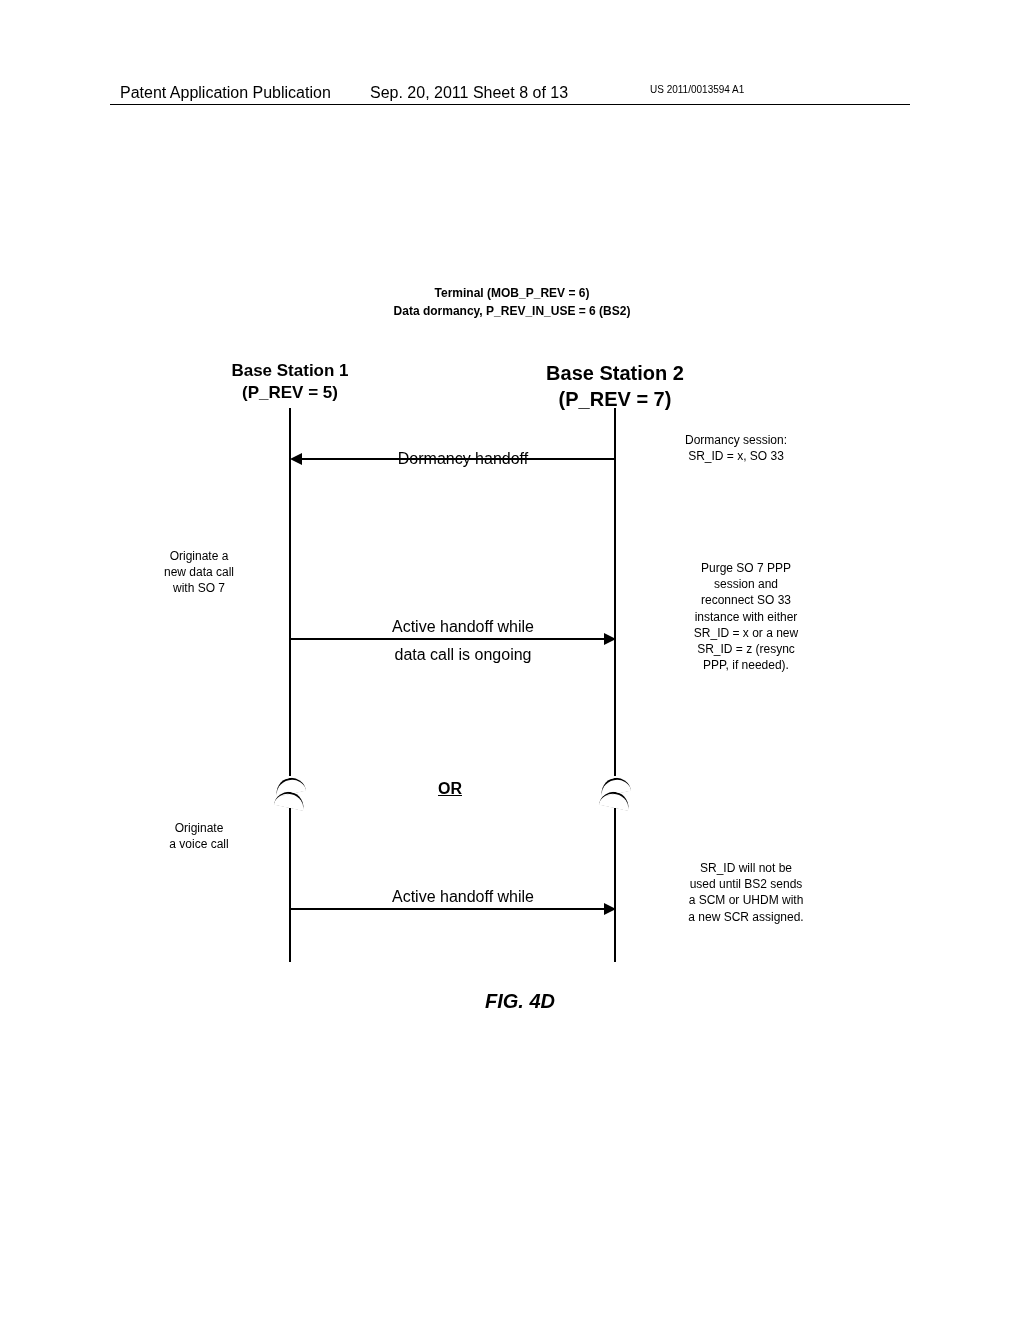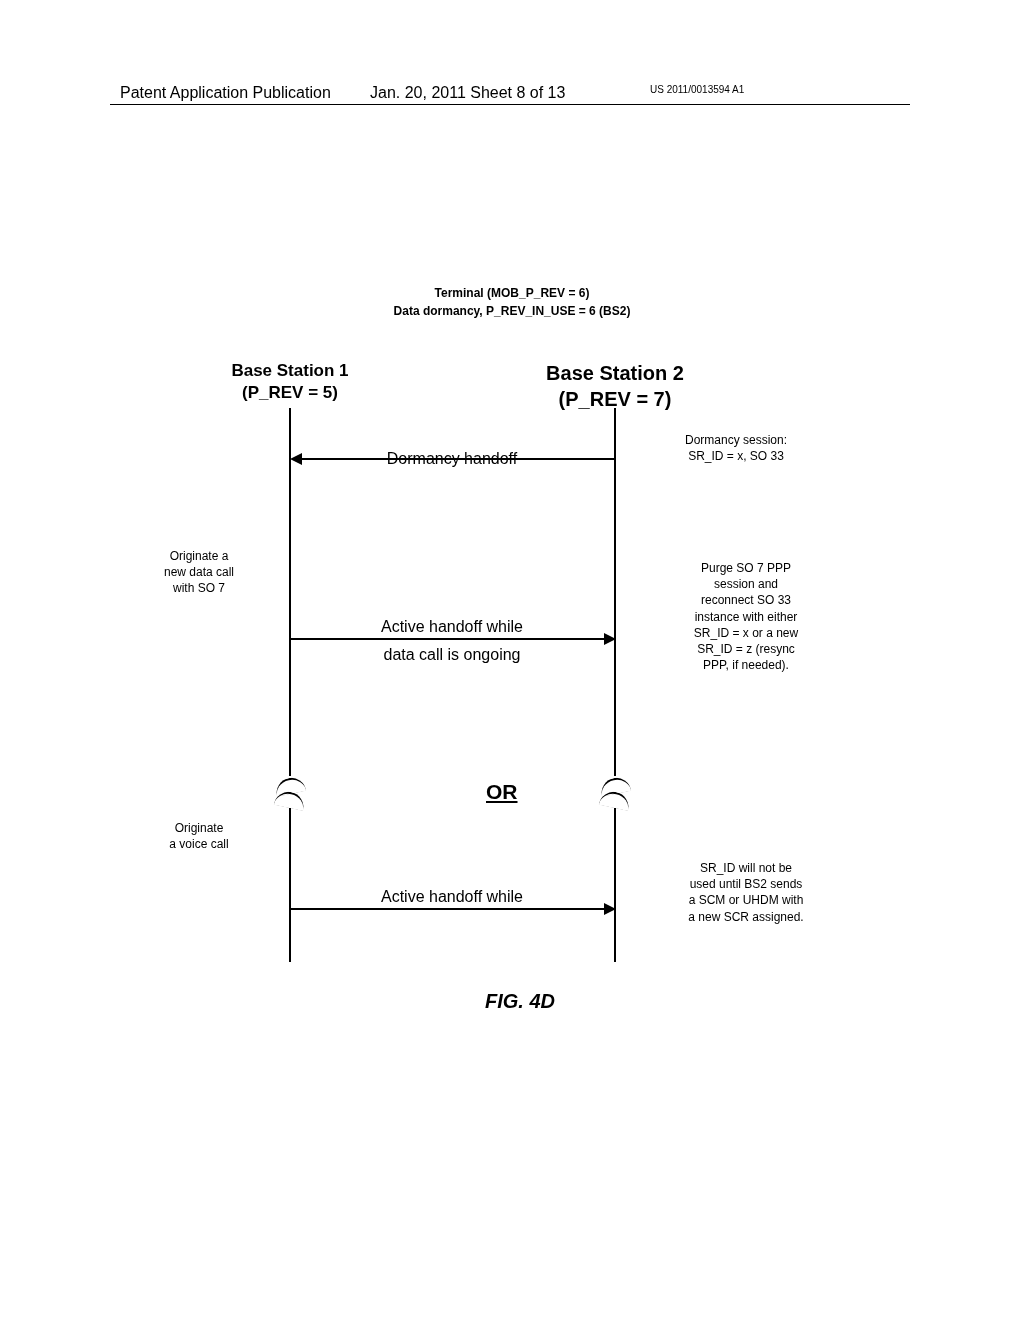--- a/index.html
+++ b/index.html
@@ -98,20 +98,21 @@
   }
   .arrow-head.right { border-left: 12px solid #000; }
   .arrow-head.left  { border-right: 12px solid #000; }
 
   .msg-label {
     position: absolute;
     width: 326px;
     text-align: center;
     font-size: 16px;
     line-height: 1.35;
+    padding-left: 11px;
   }
 
   .side-note {
     position: absolute;
     font-size: 12px;
     line-height: 1.35;
   }
   .side-left  { right: 745px; text-align: center; }
   .side-right { left: 636px;  text-align: center; }
 
@@ -128,44 +129,43 @@
     width: 30px;
     height: 14px;
     border-top: 2px solid #000;
     border-radius: 50% 50% 0 0 / 100% 100% 0 0;
     transform: rotate(-12deg);
   }
   .break-tilde::after { top: 14px; transform: rotate(12deg); }
 
   .or-label {
     position: absolute;
-    font-size: 21px;
+    font-size: 16px;
     font-weight: bold;
     text-decoration: underline;
-    margin-left: 48px;
   }
 
   .fig-label {
     position: absolute;
     left: 0;
     width: 1024px;
     text-align: center;
     font-size: 20px;
     font-weight: bold;
     font-style: italic;
     padding-left: 8px;
   }
 </style>
 </head>
 <body>
 
 <div class="page">
 
   <div class="header-left">Patent Application Publication</div>
-  <div class="header-center">Jan. 20, 2011  Sheet 8 of 13</div>
+  <div class="header-center">Sep. 20, 2011  Sheet 8 of 13</div>
   <div class="header-right">US 2011/0013594 A1</div>
   <div class="hr-line"></div>
 
   <div class="title-block">
     <div>Terminal (MOB_P_REV = 6)</div>
     <div>Data dormancy, P_REV_IN_USE = 6 (BS2)</div>
   </div>
 
   <div class="bs1-label">
     <div>Base Station 1</div>

